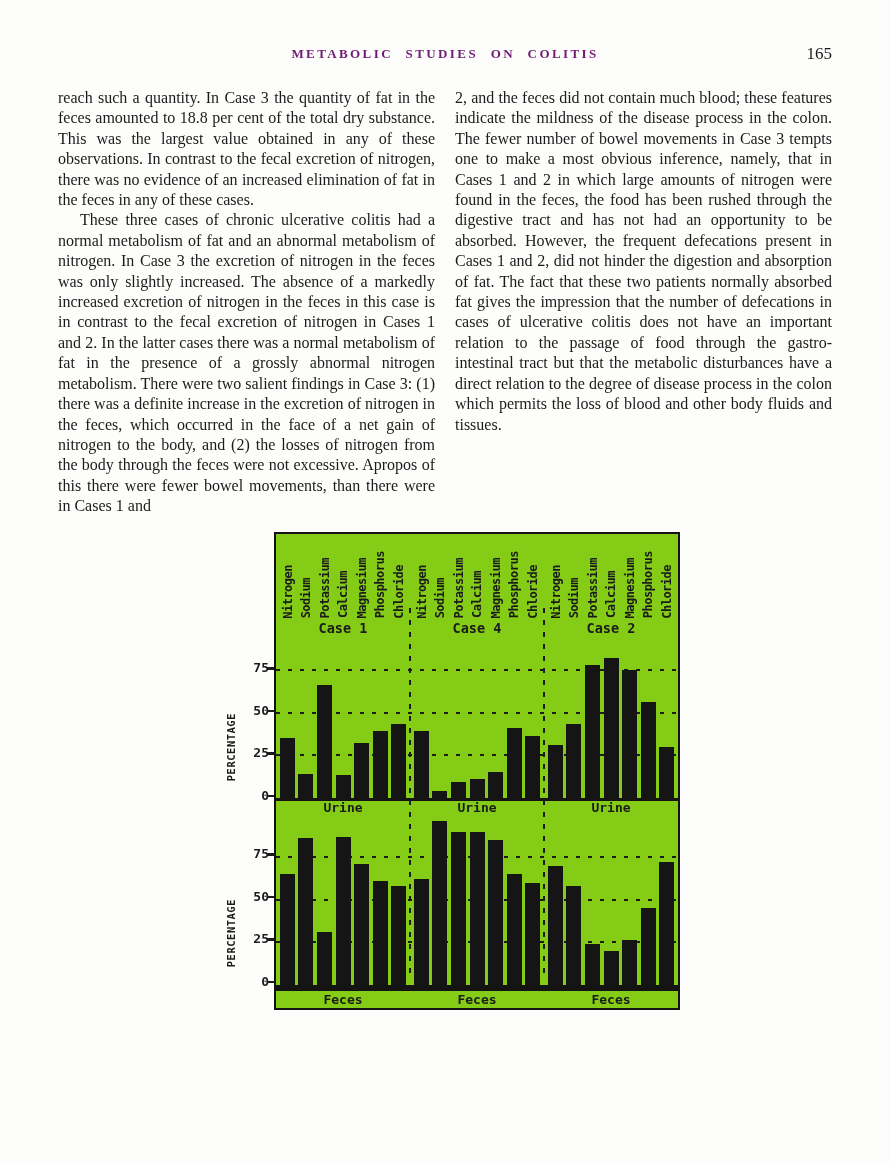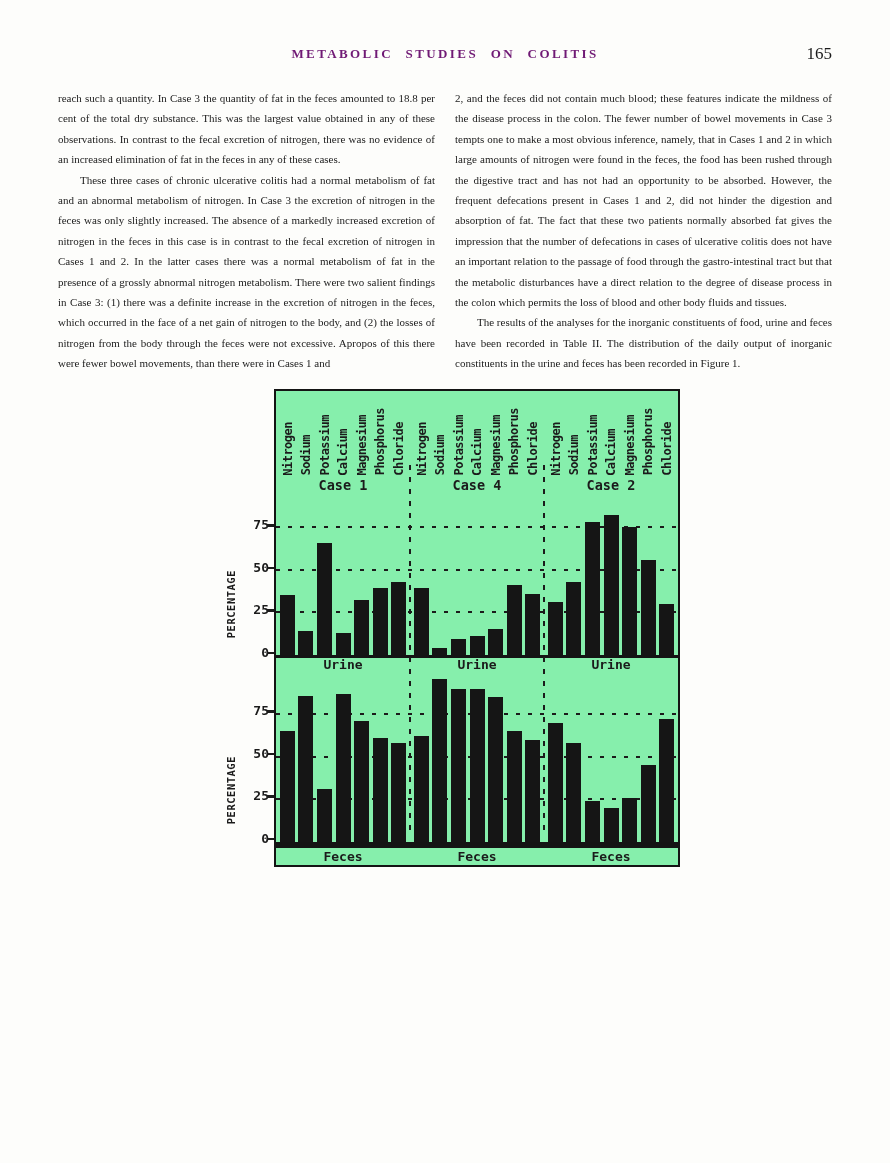--- a/index.html
+++ b/index.html
@@ -11,40 +11,40 @@
   
   .head-row { position:relative; padding-top:46px; height:22px; }
   .running-head {
     text-align:center; font-size:13px; font-weight:bold;
     letter-spacing:2.4px; word-spacing:7px; color:#701a75;
   }
   .page-number { position:absolute; top:44px; right:58px; font-size:17px; }
   
   .columns {
     display:flex; gap:20px; padding:0 58px; margin-top:20px;
-    font-size:11px; line-height:20.4px; text-align:justify;
+    font-size:16px; line-height:20.4px; text-align:justify;
   }
   .col { width:387px; }
   .col p { margin:0; }
   .col p.indent { text-indent:22px; }
   
   .figure-area { margin-top:15px; }
   .fig-row { position:relative; margin-left:228px; display:flex; align-items:flex-start; }
   .y-gutter {
     position:relative; width:46px; height:470px; flex:0 0 46px;
     font-family:"DejaVu Sans Mono", monospace; font-weight:bold;
   }
   .ytick { position:absolute; right:5px; font-size:13px; line-height:16px; }
   .ytick-dash { position:absolute; right:0; width:7px; height:2.5px; background:#1b1b1b; }
   .ylab {
     position:absolute; left:3px; font-size:10.5px; letter-spacing:0.5px;
     writing-mode:vertical-rl; transform:rotate(180deg) translateX(50%);
   }
   .fig-box {
-    position:relative; width:402px; border:2.5px solid #141414; background:#86efac;
+    position:relative; width:402px; border:2.5px solid #141414; background:#84cc16;
     font-family:"DejaVu Sans Mono", monospace; font-weight:bold;
   }
   .label-area { display:flex; height:82px; padding-top:3px; }
   .lbl-group { flex:1 1 0; display:flex; justify-content:space-evenly; align-items:flex-end; min-width:0; }
   .vlabel {
     writing-mode:vertical-rl; transform:rotate(180deg);
     font-size:12px; letter-spacing:-0.5px; line-height:14px; white-space:nowrap;
   }
   .case-row { display:flex; height:19px; }
   .case-row span { flex:1 1 0; text-align:center; font-size:13.5px; line-height:18px; }
@@ -83,21 +83,20 @@
     <div class="page-number">165</div>
   </div>
 
   <div class="columns">
     <div class="col">
       <p>reach such a quantity. In Case 3 the quantity of fat in the feces amounted to 18.8 per cent of the total dry substance. This was the largest value obtained in any of these observations. In contrast to the fecal excretion of nitrogen, there was no evidence of an increased elimination of fat in the feces in any of these cases.</p>
       <p class="indent">These three cases of chronic ulcerative colitis had a normal metabolism of fat and an abnormal metabolism of nitrogen. In Case 3 the excretion of nitrogen in the feces was only slightly increased. The absence of a markedly increased excretion of nitrogen in the feces in this case is in contrast to the fecal excretion of nitrogen in Cases 1 and 2. In the latter cases there was a normal metabolism of fat in the presence of a grossly abnormal nitrogen metabolism. There were two salient findings in Case 3: (1) there was a definite increase in the excretion of nitrogen in the feces, which occurred in the face of a net gain of nitrogen to the body, and (2) the losses of nitrogen from the body through the feces were not excessive. Apropos of this there were fewer bowel movements, than there were in Cases 1 and</p>
     </div>
     <div class="col">
       <p>2, and the feces did not contain much blood; these features indicate the mildness of the disease process in the colon. The fewer number of bowel movements in Case 3 tempts one to make a most obvious inference, namely, that in Cases 1 and 2 in which large amounts of nitrogen were found in the feces, the food has been rushed through the digestive tract and has not had an opportunity to be absorbed. However, the frequent defecations present in Cases 1 and 2, did not hinder the digestion and absorption of fat. The fact that these two patients normally absorbed fat gives the impression that the number of defecations in cases of ulcerative colitis does not have an important relation to the passage of food through the gastro-intestinal tract but that the metabolic disturbances have a direct relation to the degree of disease process in the colon which permits the loss of blood and other body fluids and tissues.</p>
-      <p class="indent">The results of the analyses for the inorganic constituents of food, urine and feces have been recorded in Table II. The distribution of the daily output of inorganic constituents in the urine and feces has been recorded in Figure 1.</p>
     </div>
   </div>
 
   <div class="figure-area">
     <div class="fig-row">
       <div class="y-gutter">
           <span class="ytick" style="top: 256px;">0</span>
           <div class="ytick-dash" style="top: 263px;"></div>
           <span class="ytick" style="top: 213.5px;">25</span>
           <div class="ytick-dash" style="top: 220.5px;"></div>

